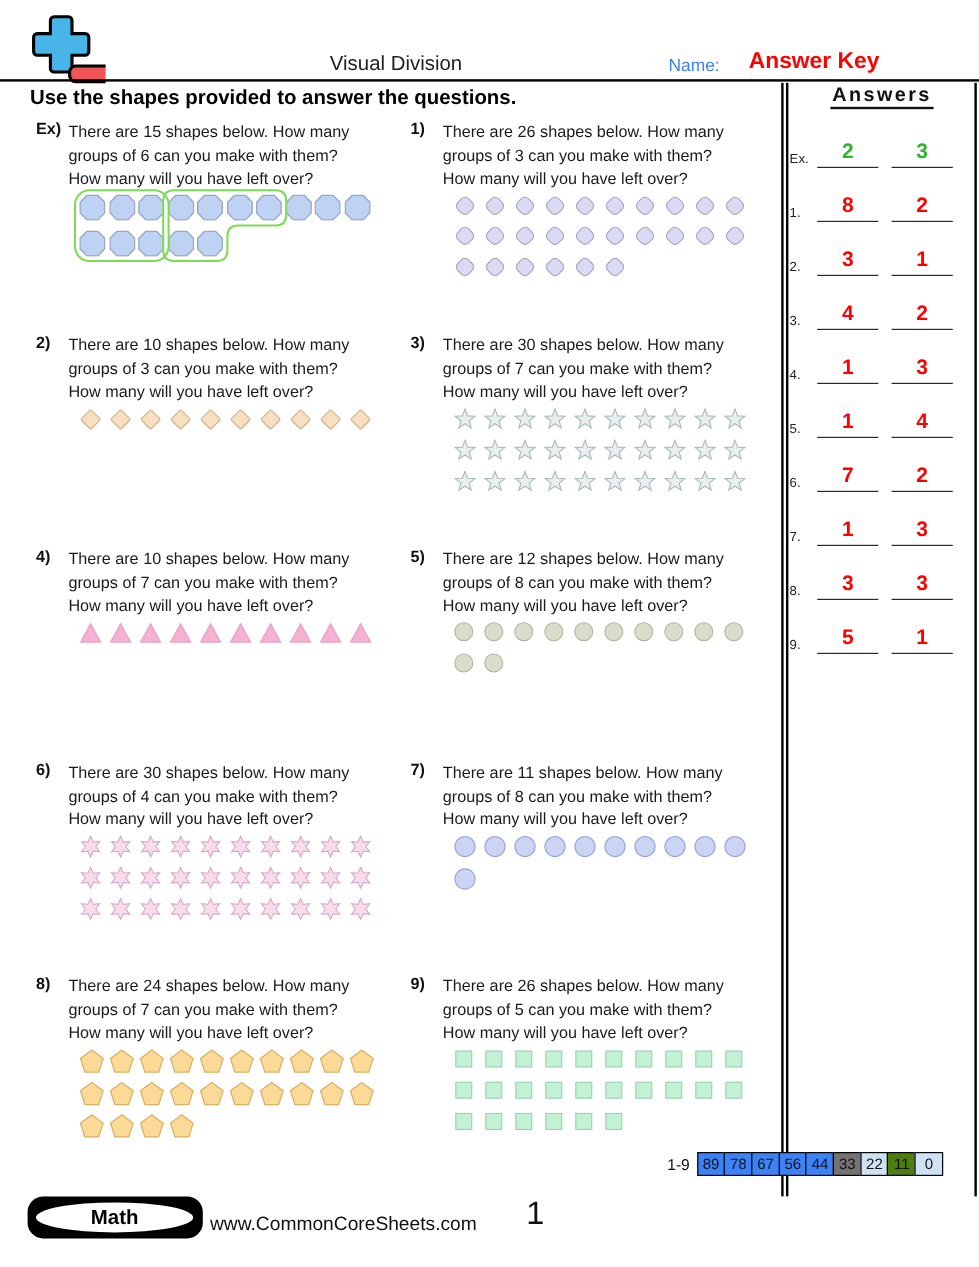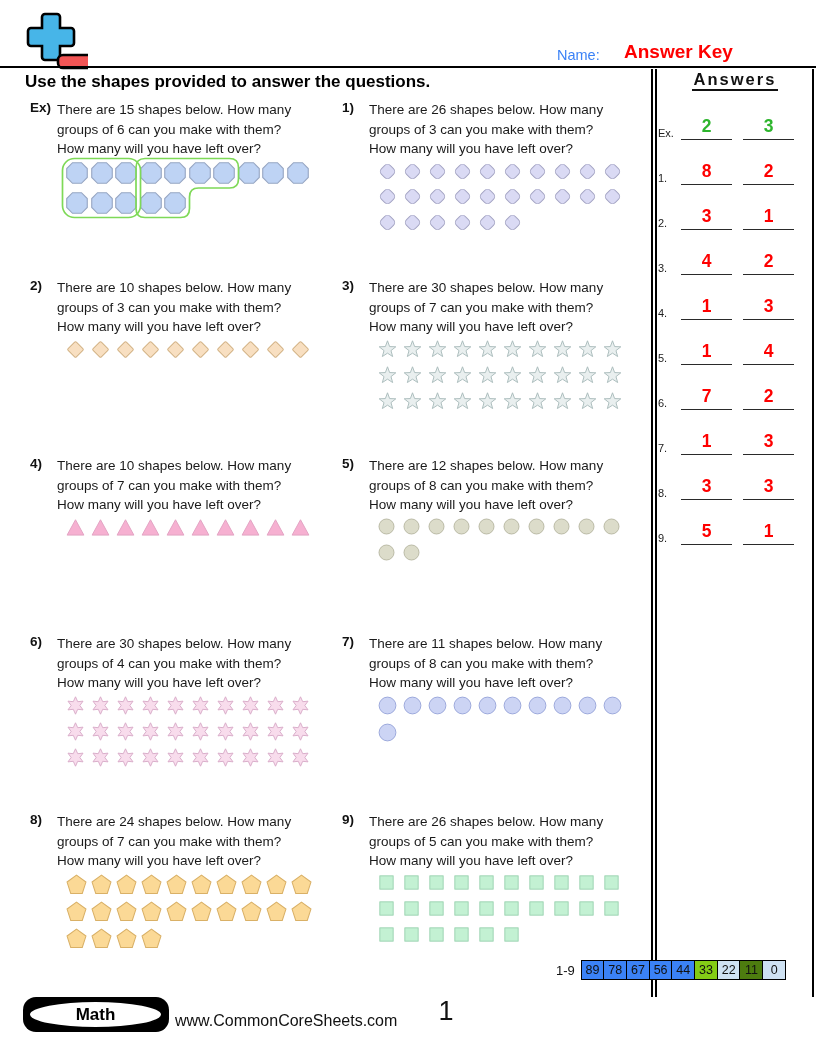--- a/index.html
+++ b/index.html
@@ -54,20 +54,21 @@
 </head>
 <body>
 
 <div class="page">
 
   <svg class="logo" width="66" height="60" viewBox="0 0 66 60">
     <path id="logo-plus" d="M 23 4 h 12 a3 3 0 0 1 3 3 v 11 h 11 a3 3 0 0 1 3 3 v 12 a3 3 0 0 1 -3 3 H 38 v 11 a3 3 0 0 1 -3 3 H 23 a3 3 0 0 1 -3 -3 V 36 H 9 a3 3 0 0 1 -3 -3 V 21 a3 3 0 0 1 3 -3 h 11 V 7 a3 3 0 0 1 3 -3 Z" stroke="#000" stroke-width="2.6" fill="#47b5e8"></path>
     <rect id="logo-minus" x="36" y="45" width="36" height="13" rx="5" stroke="#000" stroke-width="2.6" fill="#f25555"></rect>
   </svg>
 
+  <div class="title">Visual Division</div>
   <div class="name-label">Name:</div>
   <div class="answer-key" id="answer-key" style="color: rgb(254, 0, 0);">Answer Key</div>
   <div class="header-rule"></div>
   <div class="instruction">Use the shapes provided to answer the questions.</div>
 
   <div class="vline a"></div>
   <div class="vline b"></div>
   <div class="vline c"></div>
 
   <div id="problems">
@@ -1210,18 +1211,18 @@
   </div>
   <div class="url">www.CommonCoreSheets.com</div>
   <div class="pagenum">1</div>
   <div class="score" id="score">
     <span class="score-label">1-9</span>
   <div class="scell">89</div>
       <div class="scell">78</div>
       <div class="scell">67</div>
       <div class="scell">56</div>
       <div class="scell">44</div>
-      <div class="scell" style="background: #84cc16;">33</div>
+      <div class="scell" style="background: #737373;">33</div>
       <div class="scell" style="background: rgb(207, 226, 243);">22</div>
       <div class="scell" style="background: #4d7c0f;">11</div>
       <div class="scell" style="background: rgb(207, 226, 243);">0</div>
     </div>
 </div>
 
 </body></html>

